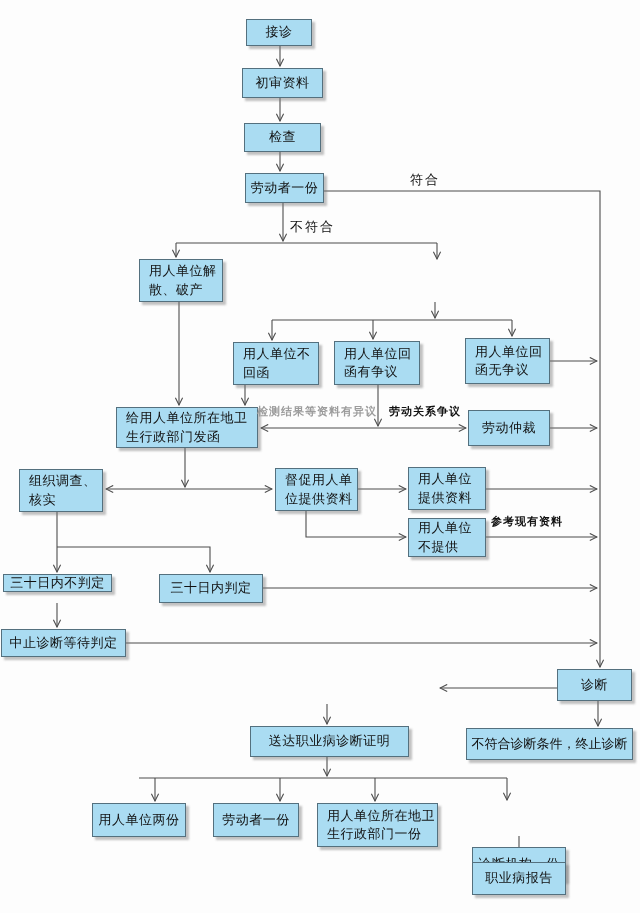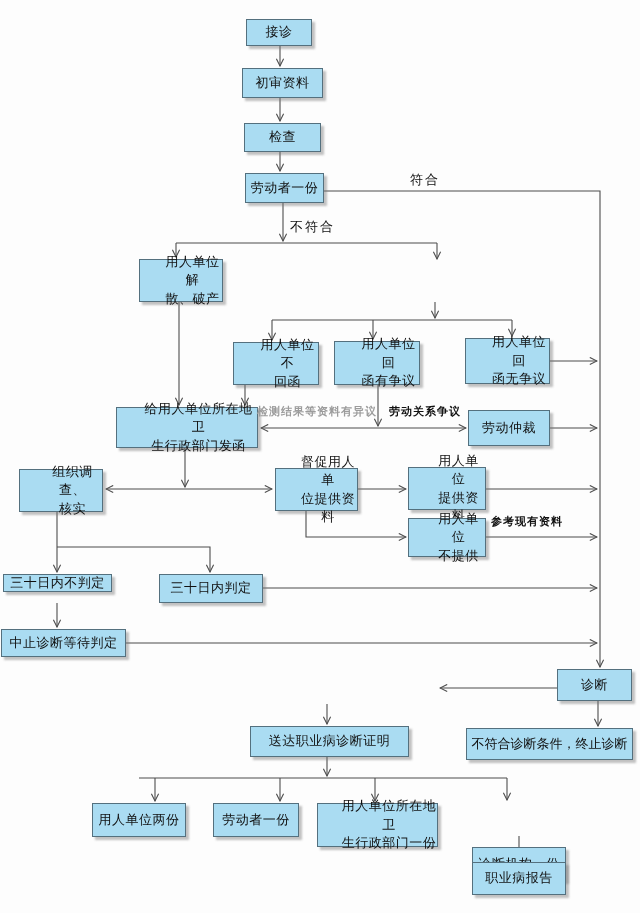--- a/index.html
+++ b/index.html
@@ -14,21 +14,21 @@
   .node {
     position:absolute; box-sizing:border-box;
     background:var(--node-fill,#aadcf2);
     border:1px solid var(--node-border,#54707e);
     box-shadow:3px 3px 2px rgba(120,120,120,.45);
     color:var(--text,#111);
     font-size:13px; line-height:1.42; letter-spacing:.5px;
     display:flex; align-items:center; justify-content:center;
     text-align:center; white-space:pre-line;
   }
-  .node.ml { justify-content:flex-start; text-align:center; padding-left:23px; }
+  .node.ml { justify-content:flex-start; text-align:left; padding-left:9px; }
   .node.tight { letter-spacing:0; }
   .elabel {
     position:absolute; color:var(--text,#111);
     font-size:13px; letter-spacing:2px; white-space:nowrap;
   }
   .elabel.small { font-size:11px; font-weight:bold; letter-spacing:1px; }
   .elabel.muted { color:var(--muted,#9c9c9c); }
 </style>
 </head>
 <body>

